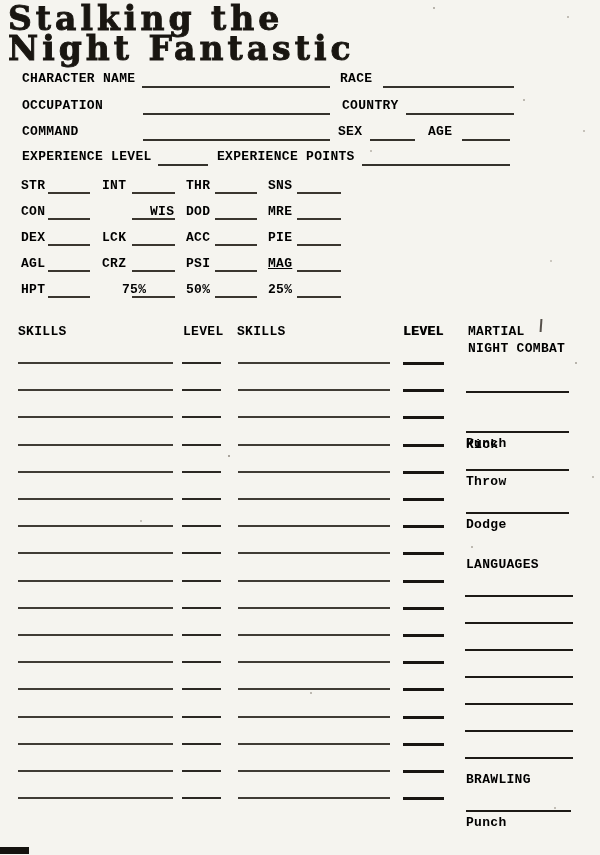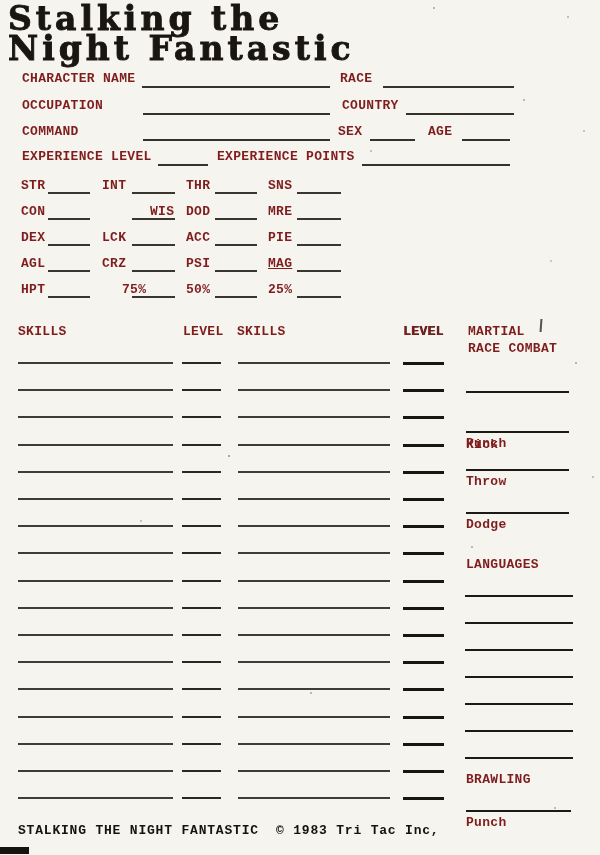--- a/index.html
+++ b/index.html
@@ -1,21 +1,21 @@
 <!DOCTYPE html>
 <html><head>
 <meta charset="utf-8">
 <style>
   html,body{margin:0;padding:0;}
   body{width:600px;height:855px;background:#e8e6e1;font-family:"Liberation Mono",monospace;}
   #page{position:relative;width:600px;height:855px;background:#f5f4ef;overflow:hidden;}
 
   
   .t{position:absolute;font:bold 13px/1.1 "Liberation Mono",monospace;letter-spacing:.3px;
-     color:#7f1d1d;white-space:pre;}
+     color:#000000;white-space:pre;}
   .heavy{text-shadow:.6px 0 0 #1c1a16;}
 
   
   .ln{position:absolute;height:2px;background:#35322c;}
   .ln-stat{background:#3a362f;}
   .ln-skill{background:#403c35;}
   .ln-level{background:#2b2823;}
   .ln-level4{height:3px;background:#181512;}
   .ln-side{background:#1d1a16;}
 
@@ -67,25 +67,24 @@
   <div class="ln" style="left:158px;top:164px;width:50px"></div>
   <div class="t" style="left:217px;top:150px">EXPERIENCE POINTS</div>
   <div class="ln" style="left:362px;top:164px;width:148px"></div>
 
   <div class="t" style="left:18px;top:325px">SKILLS</div>
   <div class="t" style="left:183px;top:325px">LEVEL</div>
   <div class="t" style="left:237px;top:325px">SKILLS</div>
   <div class="t heavy" style="left:403px;top:325px">LEVEL</div>
 
   <div class="t" style="left:468px;top:325px">MARTIAL</div>
-  <div class="t" style="left:468px;top:342px">RACE COMBAT</div>
+  <div class="t" style="left:468px;top:342px">NIGHT COMBAT</div>
   <div class="t" style="left:466px;top:558px">LANGUAGES</div>
   <div class="t" style="left:466px;top:773px">BRAWLING</div>
 
-  <div class="footer">STALKING THE NIGHT FANTASTIC  © 1983 Tri Tac Inc,</div>
 
   <div class="artifact-strip"></div>
   <div class="artifact-mark"></div>
   <div class="noise"></div>
 
 <div class="t" style="left: 21px; top: 179px;">STR</div>
     <div class="ln ln-stat" style="left: 48px; top: 192px; width: 42px;"></div>
     <div class="t" style="left: 102px; top: 179px;">INT</div>
     <div class="ln ln-stat" style="left: 132px; top: 192px; width: 43px;"></div>
     <div class="t" style="left: 186px; top: 179px;">THR</div>

